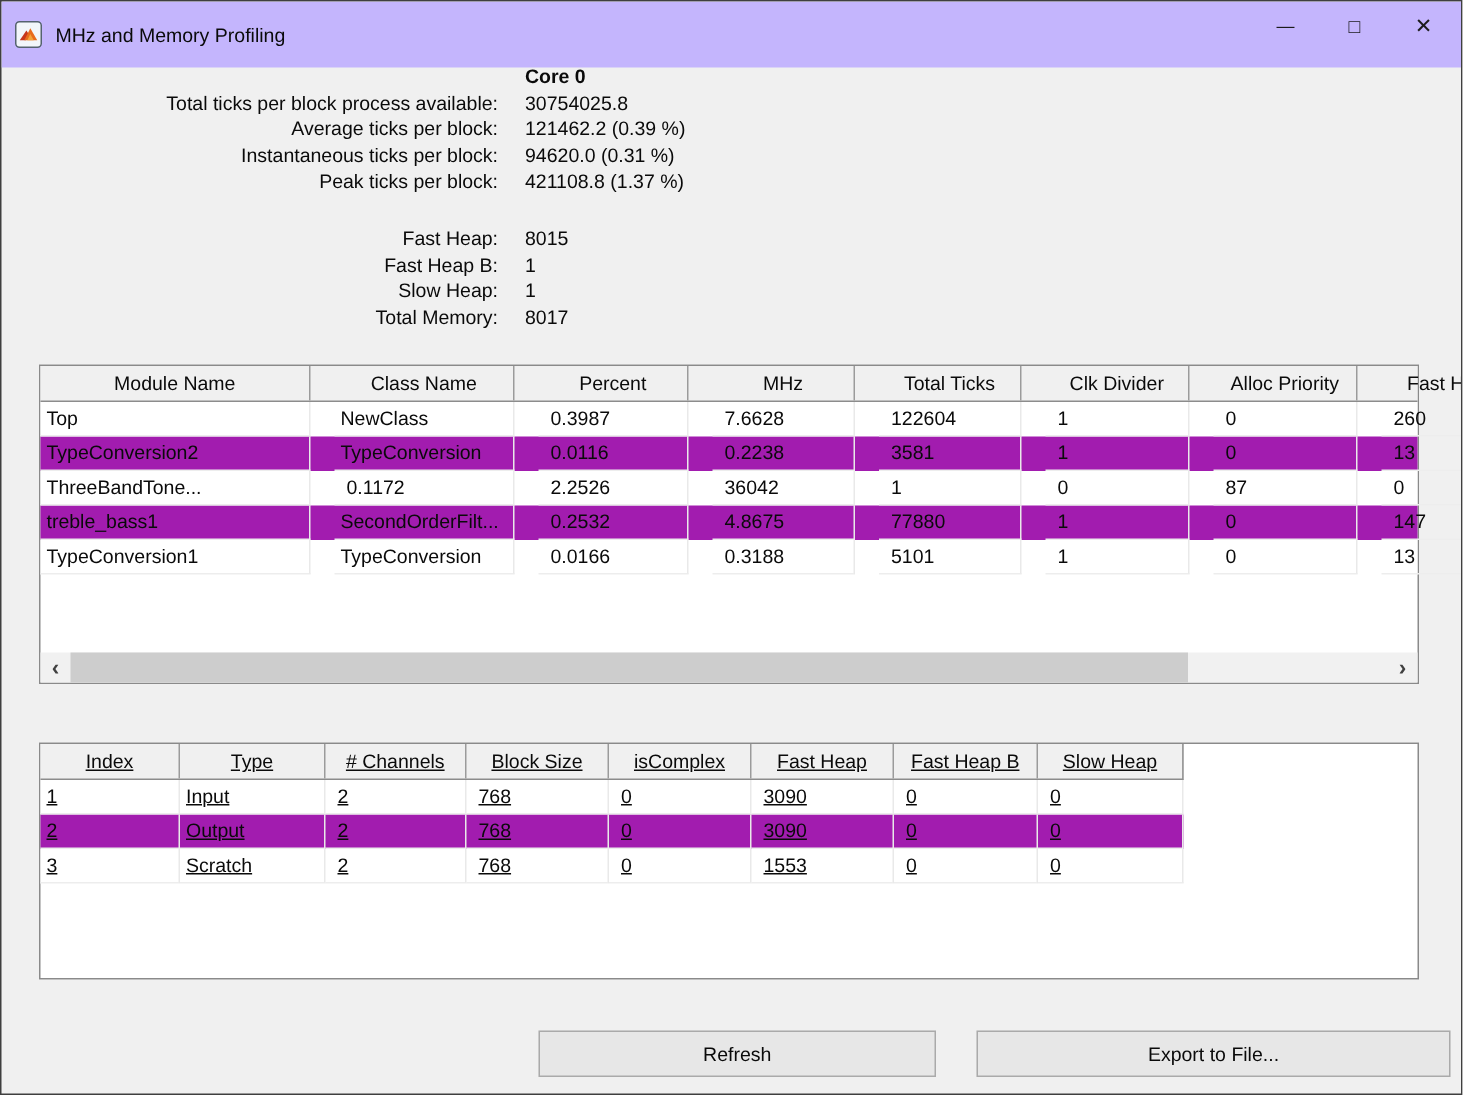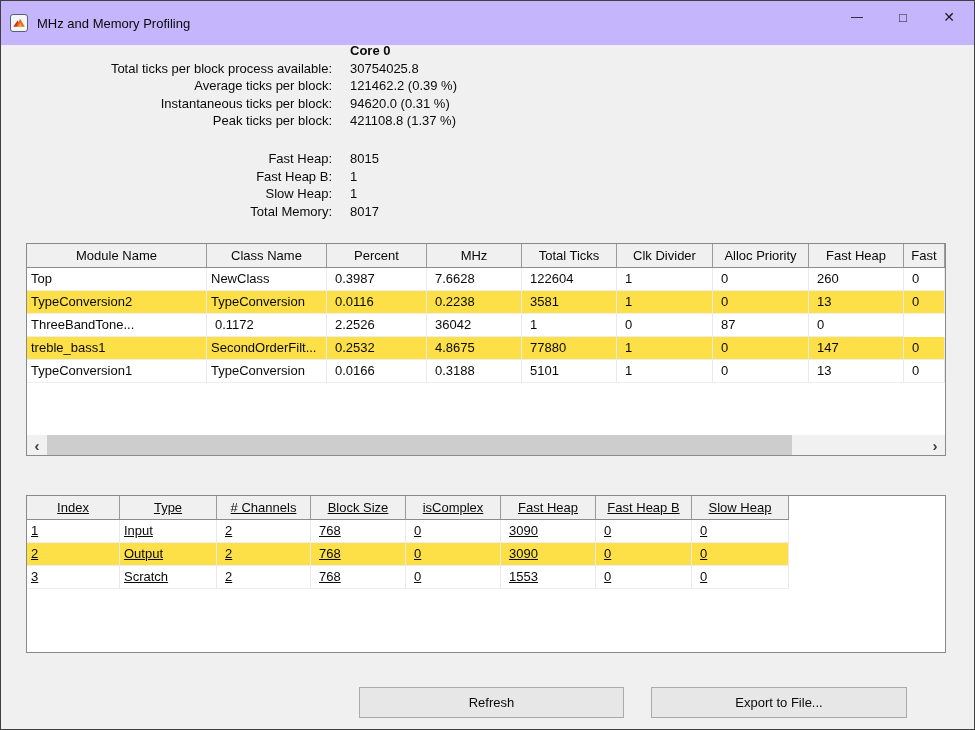--- a/index.html
+++ b/index.html
@@ -26,37 +26,37 @@
   .kv-value { margin-left:18px; white-space:nowrap; }
   .core-header { font-weight:bold; }
   
   .tbl { position:absolute; left:25px; width:920px; box-sizing:border-box; background:#ffffff; border:1px solid #8a8a8a; }
   #module-table { top:242px; height:213px; }
   #buffer-table { top:494px; height:158px; }
   .thead { display:grid; height:24px; background:#f0f0f0; border-bottom:1px solid #8c8c8c; box-sizing:border-box; }
   .th { display:flex; align-items:center; justify-content:center; border-right:1px solid #9b9b9b; box-sizing:border-box; white-space:nowrap; overflow:hidden; font-size:13px; }
   .th:last-child { border-right-color:#9b9b9b; }
   .trow { display:grid; height:23px; background:#ffffff; }
-  .trow.alt { background:#fde047; }
+  .trow.alt { background:#a21caf; }
   .td { line-height:22px; height:23px; padding-left:8px; box-sizing:border-box; white-space:nowrap; overflow:hidden;
         border-right:1px solid #e9e9e9; border-bottom:1px solid #ededed; }
   .td.c0, .td.c1 { padding-left:4px; }
-  .g1 { grid-template-columns:180px 120px 100px 95px 95px 96px 96px 95px 41px; }
+  .g1 { grid-template-columns:180px 120px 100px 95px 95px 96px 96px 95px 41px;gap:16px; }
   .g2 { grid-template-columns:93px 97px 94px 95px 95px 95px 96px 97px; width:762px;text-decoration:underline; }
   .thead.g2 { border-right:1px solid #8c8c8c; }
   
   .hscroll { position:absolute; left:0; right:0; bottom:0; height:20px; background:#f1f1f1; display:flex; align-items:stretch; }
   .scroll-btn { width:20px; display:flex; align-items:center; justify-content:center; color:#404040; font-size:15px; font-weight:bold; cursor:default; }
   .scroll-thumb { width:745px; background:#cdcdcd; }
   .scroll-track { flex:1; }
   
   .action-btn { position:absolute; top:686px; height:31px; box-sizing:border-box; background:#e7e7e7; border:1px solid #aaaaaa;
                 display:flex; align-items:center; justify-content:center; font-size:13px; cursor:default; }
   #refresh-btn { left:358px; width:265px; }
-  #export-btn { left:650px; width:256px; }
+  #export-btn { left:650px; width:316px; }
 </style>
 </head>
 <body>
 
 <div class="window">
 
   <div class="titlebar">
     <svg class="app-icon" viewBox="0 0 18 18">
       <rect x="0.5" y="0.5" width="17" height="17" rx="2.5" fill="#f2f6fa" stroke="#55636f"></rect>
       <path d="M3.2 12.8 L7.6 6.4 L9.6 9.4 L7.2 12.8 Z" fill="#c6361c"></path>

